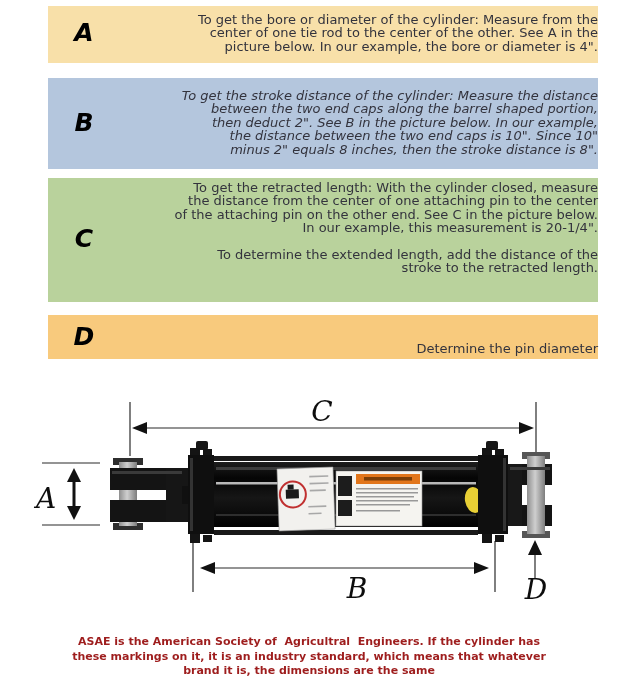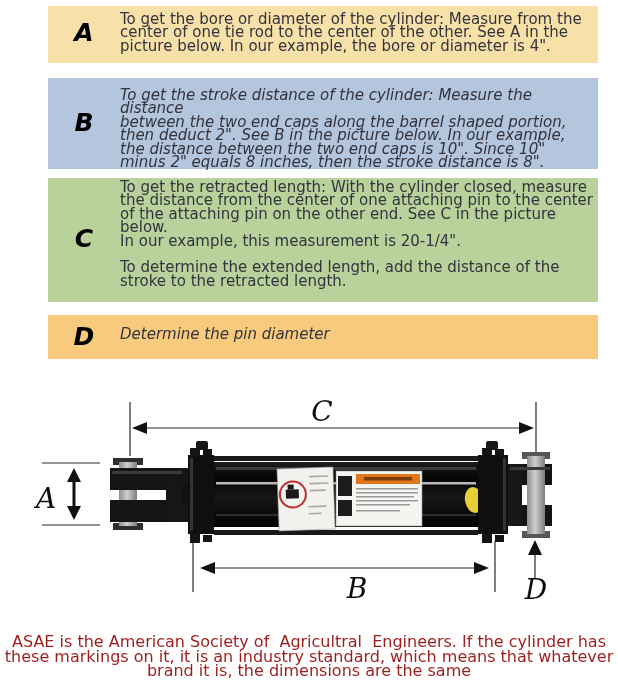--- a/index.html
+++ b/index.html
@@ -4,48 +4,48 @@
 <style>
   html,body{margin:0;padding:0;background:#ffffff;}
   body{width:618px;height:700px;position:relative;overflow:hidden;
        font-family:"DejaVu Sans","Liberation Sans",sans-serif;}
   .stage{position:absolute;left:0;top:0;width:618px;height:700px;}
 
   .ibox{position:absolute;left:48px;width:550px;display:flex;}
   .ibox .letter{width:72px;flex:0 0 72px;text-align:center;
     font-family:"DejaVu Sans","Liberation Sans",sans-serif;
     font-weight:bold;font-style:italic;font-size:25px;color:#000;}
-  .ibox .btext{flex:1;font-size:15px;line-height:13.4px;color:#33333d;
-    white-space:pre-line;}
+  .ibox .btext{flex:1;font-size:13px;line-height:13.4px;color:#33333d;
+    white-space:pre-line;text-align:right;}
 
   .box-a{top:6px;height:57px;}
   .box-a .letter{margin-top:12px;}
   .box-a .btext{margin-top:7px;}
 
   .box-b{top:78px;height:91px;}
   .box-b .letter{margin-top:30px;}
   .box-b .btext{margin-top:11px;font-style:italic;}
 
   .box-c{top:178px;height:124px;}
   .box-c .letter{margin-top:46px;}
   .box-c .btext{margin-top:3px;}
 
   .box-d{top:315px;height:44px;}
   .box-d .letter{margin-top:7px;}
-  .box-d .btext{margin-top:13px;font-style:italic;}
+  .box-d .btext{margin-top:27px;}
 
   .diagram{position:absolute;left:30px;top:388px;}
 
   .dim-line{stroke:#2b2b2b;stroke-width:1.2;fill:none;}
   .dim-arrowhead{fill:#111;stroke:none;}
   .dim-label{font-family:"DejaVu Serif","Liberation Serif",serif;
     font-style:italic;font-size:28px;fill:#0d0d0d;}
 
   .footer{position:absolute;left:0;top:635px;width:618px;text-align:center;
-    font-weight:normal;font-size:16px;line-height:14.5px;white-space:pre-wrap;}
+    font-weight:bold;font-size:11px;line-height:14.5px;white-space:pre-wrap;}
 </style>
 </head>
 <body>
 
 <div class="stage">
 
   <div class="ibox box-a" style="background-color: rgb(248, 224, 169);">
     <div class="letter">A</div>
     <div class="btext">To get the bore or diameter of the cylinder: Measure from the
 center of one tie rod to the center of the other. See A in the

